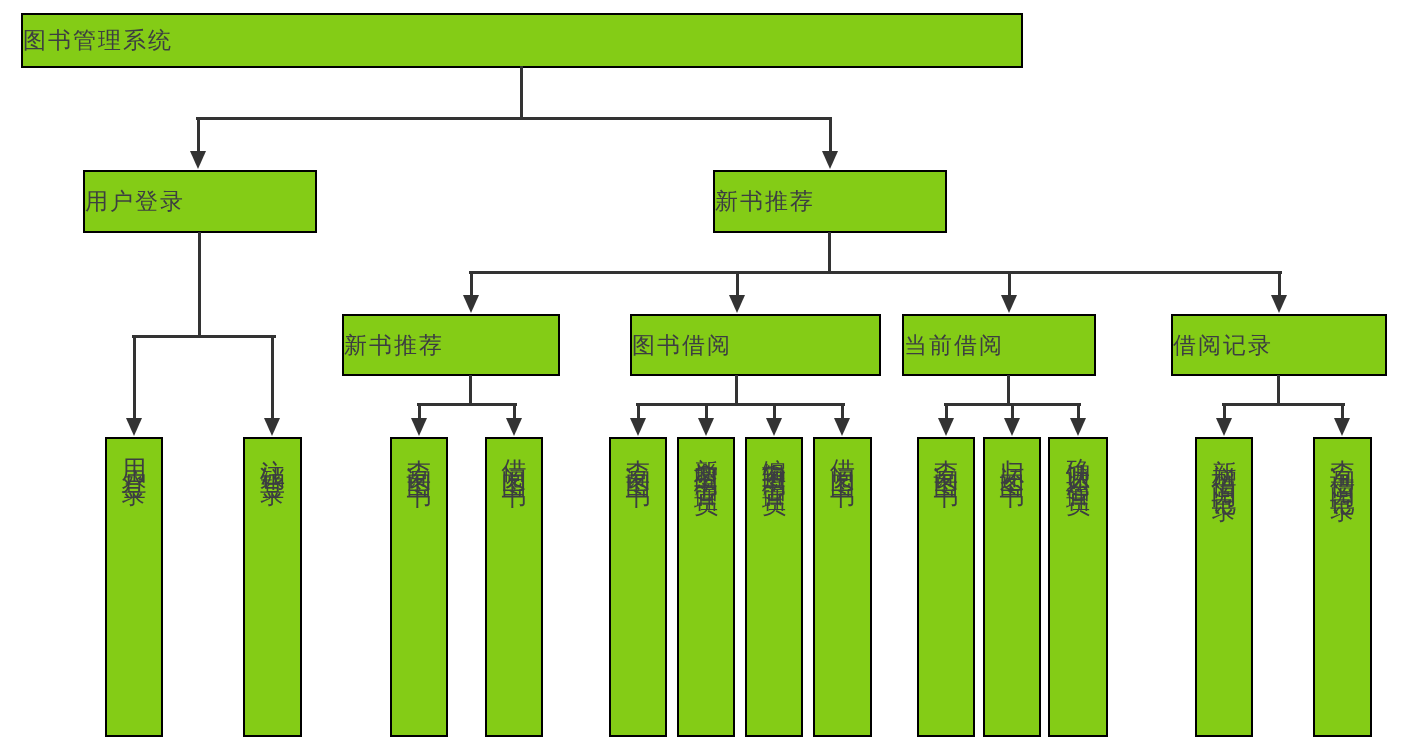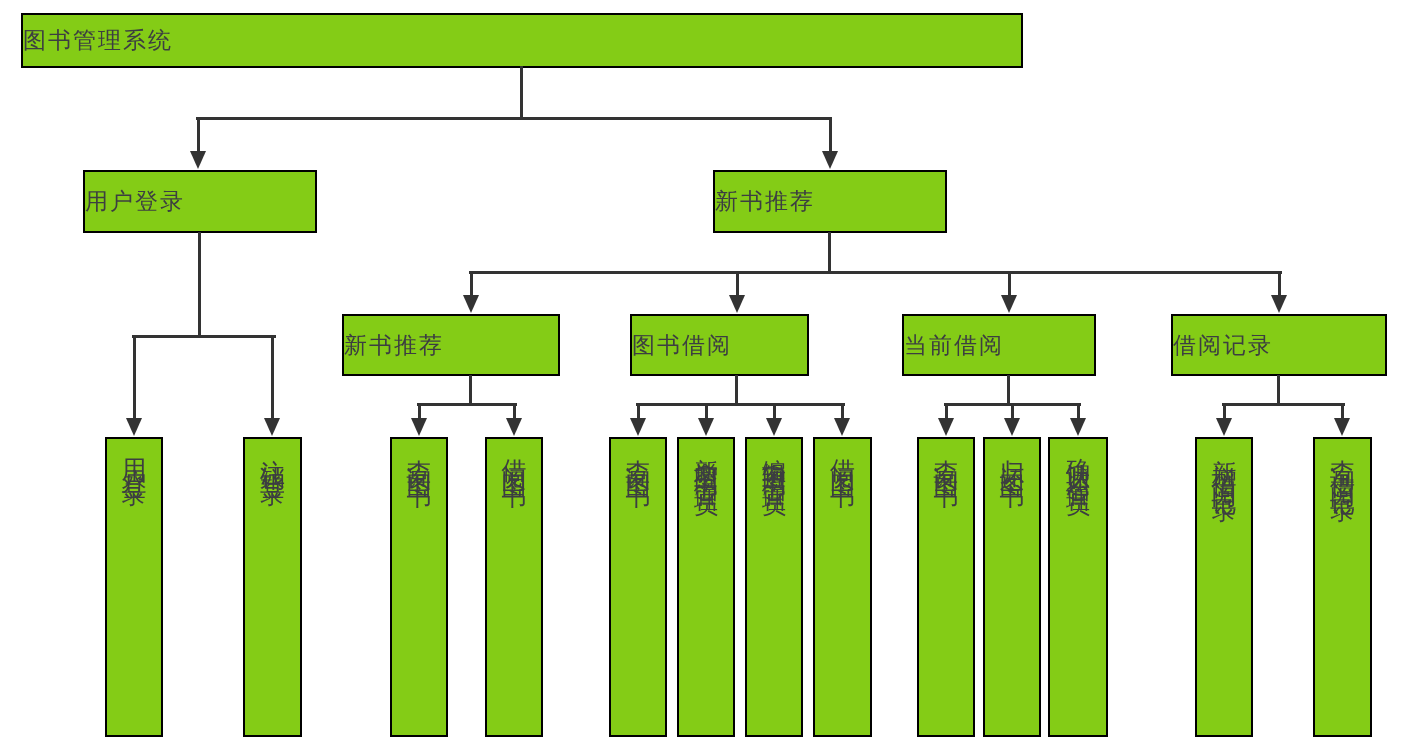--- a/index.html
+++ b/index.html
@@ -111,21 +111,21 @@
   <div class="vline" style="left:736px;top:271px;height:24px"></div>
   <div class="arrowhead" style="left:729px;top:295px"></div>
   <div class="vline" style="left:1008px;top:271px;height:24px"></div>
   <div class="arrowhead" style="left:1001px;top:295px"></div>
   <div class="vline" style="left:1278px;top:271px;height:24px"></div>
   <div class="arrowhead" style="left:1271px;top:295px"></div>
 
   <div class="box" style="left:342px;top:314px;width:218px;height:62px">
     <span class="hlabel">新书推荐</span>
   </div>
-  <div class="box" style="left:630px;top:314px;width:179px;height:62px">
+  <div class="box" style="left:630px;top:314px;width:251px;height:62px">
     <span class="hlabel">图书借阅</span>
   </div>
   <div class="box" style="left:902px;top:314px;width:194px;height:62px">
     <span class="hlabel">当前借阅</span>
   </div>
   <div class="box" style="left:1171px;top:314px;width:216px;height:62px">
     <span class="hlabel">借阅记录</span>
   </div>
 
   <div class="vline" style="left:469px;top:375px;height:31px"></div>

